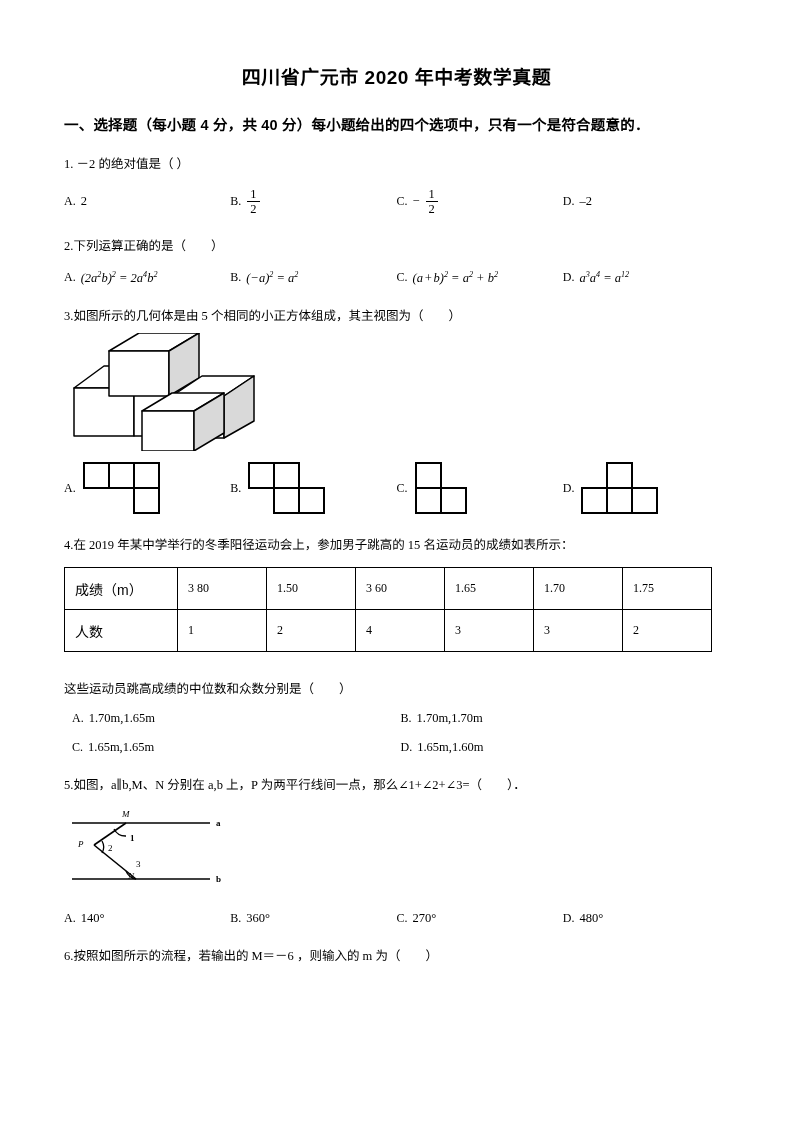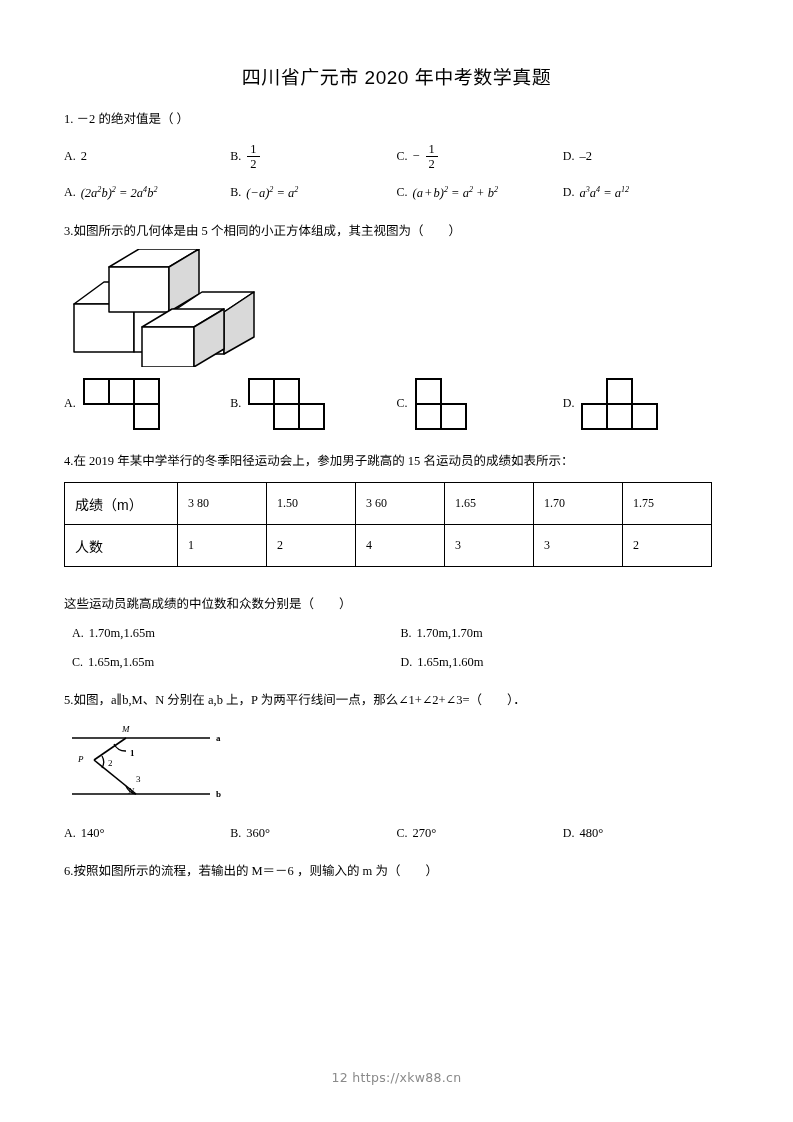--- a/index.html
+++ b/index.html
@@ -14,21 +14,21 @@
   }
   .page{
     position:relative;
     width:793px;height:1122px;
     box-sizing:border-box;
     padding:0 64px;
   }
   .doc-title{
     text-align:center;
     font-family:"Liberation Sans","DejaVu Sans",sans-serif;
-    font-weight:normal;
+    font-weight:bold;
     font-size:19px;
     letter-spacing:.5px;
     margin:0;
     padding-top:62px;
   }
   .section-head{
     font-family:"Liberation Sans","DejaVu Sans",sans-serif;
     font-weight:bold;
     font-size:14.5px;
     margin-top:24px;
@@ -104,20 +104,21 @@
     letter-spacing:.3px;
   }
 </style>
 </head>
 <body>
 
 <div class="page">
 
   <h1 class="doc-title">四川省广元市 2020 年中考数学真题</h1>
 
+  <div class="section-head">一、选择题（每小题 4 分，共 40 分）每小题给出的四个选项中，只有一个是符合题意的．</div>
 
   <div class="q">
     <span class="q-stem">1.</span>
     <span class="q-stem">－2 的绝对值是（ ）</span>
   </div>
   <div class="opts wide">
     <div class="opt">
       <span class="opt-lbl">A.</span>
       <span>2</span>
     </div>
@@ -135,20 +136,23 @@
         <span class="num">1</span>
         <span class="den">2</span>
       </span>
     </div>
     <div class="opt">
       <span class="opt-lbl">D.</span>
       <span>–2</span>
     </div>
   </div>
 
+  <div class="q">
+    <span class="q-stem">2.</span><span class="q-stem">下列运算正确的是（　　）</span>
+  </div>
   <div class="opts wide">
     <div class="opt">
       <span class="opt-lbl">A.</span>
       <span class="math" title="(2a^2 b)^2 = 2a^4 b^2">(2<span class="math">a</span><sup>2</sup><span class="math">b</span>)<sup>2</sup>&nbsp;=&nbsp;2<span class="math">a</span><sup>4</sup><span class="math">b</span><sup>2</sup></span>
     </div>
     <div class="opt">
       <span class="opt-lbl">B.</span>
       <span class="math" title="(-a)^2 = a^2">(−<span class="math">a</span>)<sup>2</sup>&nbsp;=&nbsp;<span class="math">a</span><sup>2</sup></span>
     </div>
     <div class="opt">
@@ -329,15 +333,14 @@
     <div class="opt">
       <span class="opt-lbl">D.</span>
       <span>480°</span>
     </div>
   </div>
 
   <div class="q">
     <span class="q-stem">6.</span><span class="q-stem">按照如图所示的流程，若输出的 M＝－6 ，则输入的 m 为（　　）</span>
   </div>
 
-  <div class="footer">12 https://xkw88.cn</div>
 
 </div>
 
 </body></html>

